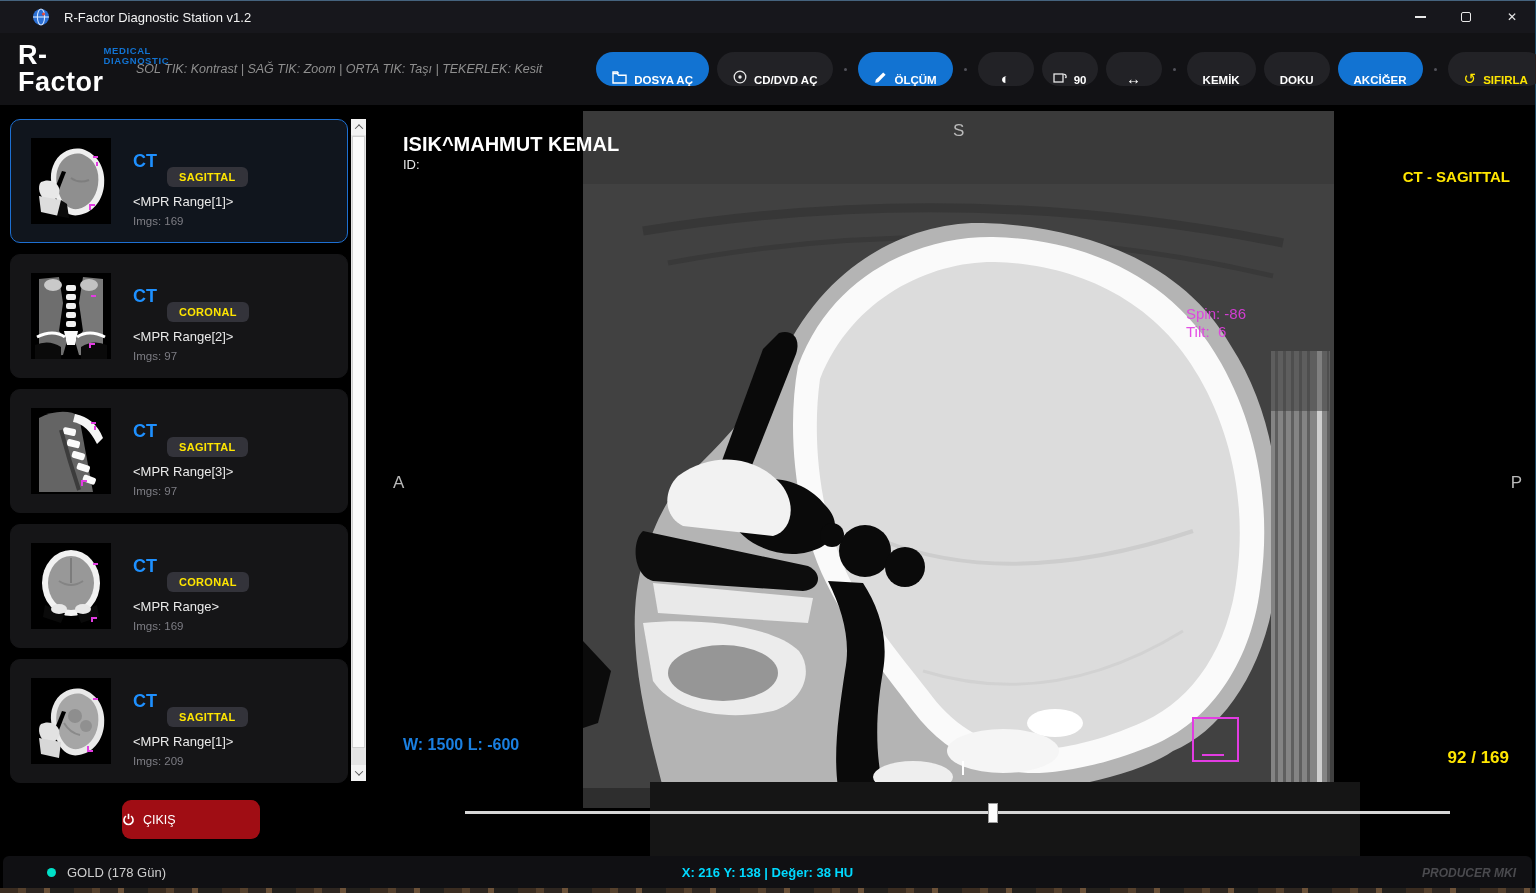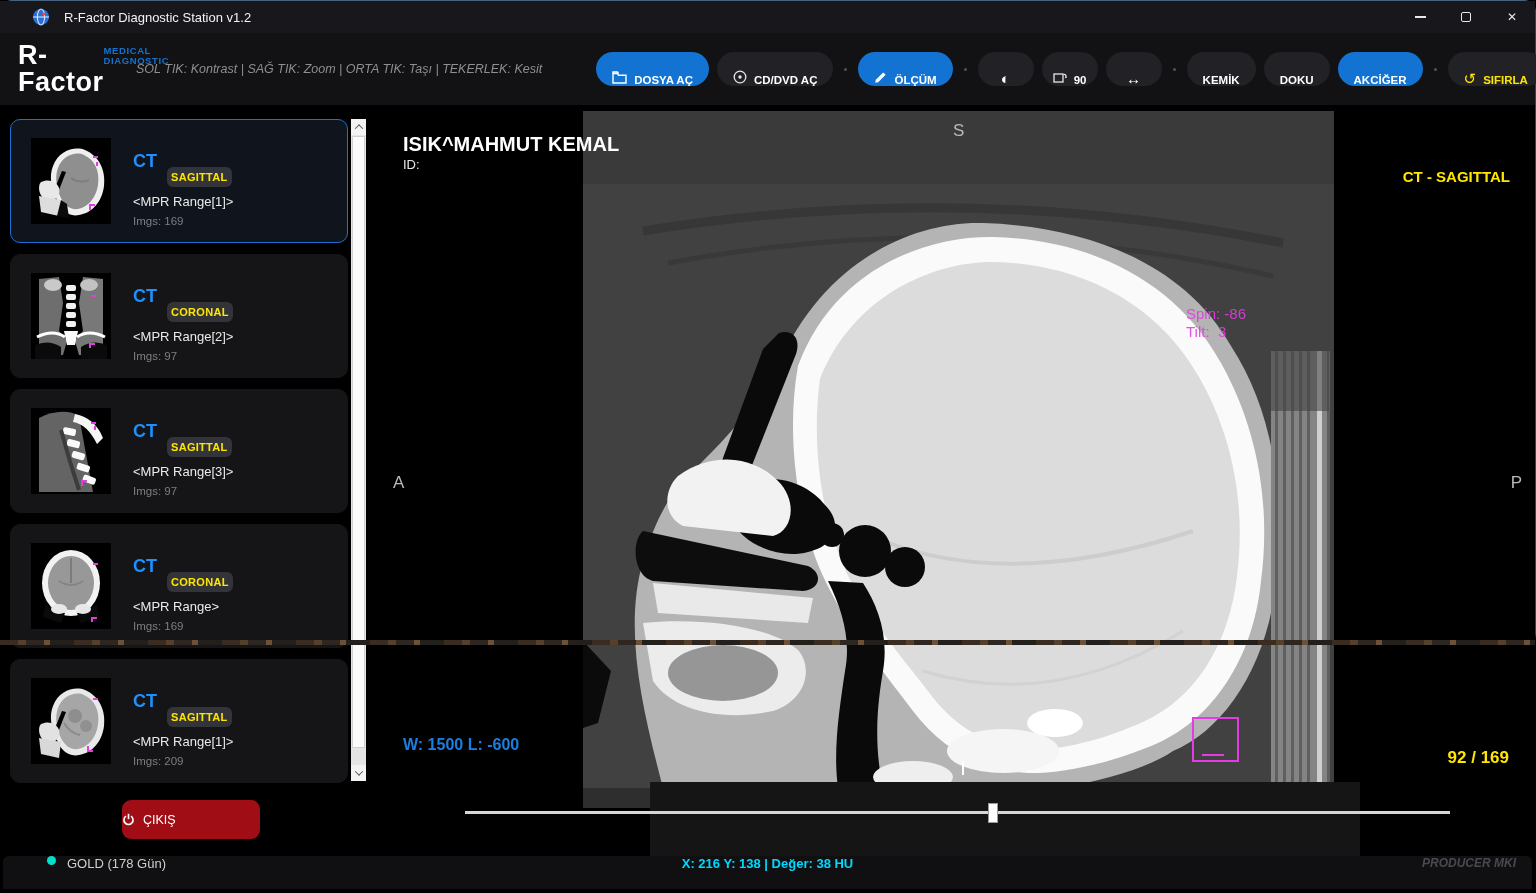--- a/index.html
+++ b/index.html
@@ -1,19 +1,19 @@
 <!DOCTYPE html>
 <html style="--accent: #1273d2; --highlight-yellow: #ffe600; --lang-active: #00e0c8; --annotation-magenta: #e23ce2; --status-cyan: #00d9ff; --exit-red: #a00d14;"><head>
 <meta charset="utf-8">
 <style>
   * { margin:0; padding:0; box-sizing:border-box; }
   html,body { width:1536px; height:893px; overflow:hidden; background:#000;
               font-family:"Liberation Sans", sans-serif; }
-  .window { position:relative; width:1536px; height:645px; background:#000;
-            border-top:1px solid #45637e; border-right:1px solid #1c4a66;border-radius:12px; }
+  .window { position:relative; width:1536px; height:893px; background:#000;
+            border-top:1px solid #45637e; border-right:1px solid #1c4a66; }
 
   
   .titlebar { height:32px; background:#17171c; display:flex; align-items:center; }
   .app-icon { width:18px; height:18px; margin-left:32px; display:inline-block; }
   .title { color:#f2f2f2; font-size:13px; margin-left:14px; }
   .win-controls { margin-left:auto; display:flex; height:32px; }
   .win-btn { width:46px; height:32px; display:flex; align-items:center; justify-content:center;
              color:#e8e8e8; font-size:12px; cursor:pointer; }
   .glyph-min { width:11px; height:1.5px; background:#e8e8e8; display:block; }
   .glyph-max { width:10px; height:10px; border:1.5px solid #e8e8e8; display:block; border-radius:2px; }
@@ -42,21 +42,21 @@
   .series-card { position:relative; width:338px; height:124px; background:#151517;
                  border:1px solid #151517; border-radius:10px; margin-bottom:11px;
                  display:flex; align-items:center; cursor:pointer; }
   .series-card.selected { border:1px solid #1d6fd1; background:#10151d; }
   .thumb { width:80px; height:86px; margin-left:20px; flex:none; }
   .thumb svg { width:80px; height:86px; display:block; }
   .meta { margin-left:22px; }
   .meta-top { display:flex; align-items:center; gap:10px; }
   .modality { color:#1e90ff; font-size:18px; font-weight:bold; }
   .plane-badge { background:#33333a; color:var(--highlight-yellow,#ffe600); font-size:11px;
-                 font-weight:bold; padding:4px 4px; border-radius:6px; letter-spacing:0.3px;margin-top:32px; }
+                 font-weight:bold; padding:4px 12px; border-radius:6px; letter-spacing:0.3px;margin-top:32px; }
   .range { color:#eaeaea; font-size:13px; margin-top:7px; }
   .imgs { color:#7d7d84; font-size:11.5px; margin-top:6px; }
 
   .scrollbar { position:absolute; right:14px; top:13px; width:15px; height:662px; background:#e4e4e4; }
   .sb-arrow { position:absolute; left:0; width:15px; height:16px; background:#f3f3f3;
               display:flex; align-items:center; justify-content:center; cursor:pointer; }
   .sb-arrow.up { top:0; } .sb-arrow.down { bottom:0; }
   .chev { width:6px; height:6px; border-left:1.6px solid #5a5a5a; border-top:1.6px solid #5a5a5a; }
   .chev.up { transform:rotate(45deg) translate(1px,1px); }
   .chev.down { transform:rotate(225deg) translate(1px,1px); }
@@ -85,21 +85,21 @@
   .roi-box { left:812px; top:611px; width:47px; height:45px; border:2px solid var(--annotation-magenta,#e23ce2); }
   .roi-box::after { content:""; position:absolute; left:8px; bottom:4px; width:22px; height:2px;
                     background:var(--annotation-magenta,#e23ce2); }
   .slider-zone { position:absolute; left:270px; top:676px; width:710px; height:74px; background:#151515; }
   .slider-track { position:absolute; left:85px; top:705px; width:985px; height:3px; background:#d6d6d6; cursor:pointer; }
   .slider-thumb { position:absolute; left:608px; top:697px; width:10px; height:20px; background:#fdfdfd;
                   border:1px solid #9a9a9a; cursor:grab; }
 
   
   .statusbar { position:absolute; left:3px; right:3px; top:855px; height:33px; background:#101013;
-               border-radius:6px 6px 0 0; display:flex; }
+               border-radius:6px 6px 0 0; display:flex; align-items:center; }
   .lic-dot { width:9px; height:9px; border-radius:50%; background:var(--lang-active,#00e0c8); margin-left:44px; }
   .lic-text { color:#cfcfcf; font-size:13px; margin-left:11px; }
   .cursor-info { position:absolute; left:50%; transform:translateX(-50%); color:var(--status-cyan,#00d9ff);
                  font-size:13px; font-weight:bold; }
   .producer { margin-left:auto; margin-right:16px; color:#4a4a4e; font-size:12px; font-weight:bold;font-style:italic; }
   .desktop-strip { position:absolute; left:0; right:0; bottom:0; height:5px;
       background:repeating-linear-gradient(90deg,#3a2c20 0 18px,#55402c 18px 26px,#2e2620 26px 44px,#6b5138 44px 50px,#23201c 50px 74px); }
 </style>
 </head>
 <body>
@@ -415,21 +415,21 @@
       </svg>
 
       <div class="ovl patient-name">ISIK^MAHMUT KEMAL</div>
       <div class="ovl patient-id">ID:</div>
       <div class="ovl series-label">CT - SAGITTAL</div>
       <div class="ovl marker marker-s">S</div>
       <div class="ovl marker marker-a">A</div>
       <div class="ovl marker marker-p">P</div>
       <div class="ovl wl-label">W: 1500 L: -600</div>
       <div class="ovl slice-counter">92 / 169</div>
-      <div class="ovl spin-tilt"><span>Spin: -86</span><br><span>Tilt:  3</span></div>
+      <div class="ovl spin-tilt"><span>Spin: -86</span><br><span>Tilt:  6</span></div>
       <div class="ovl roi-box"></div>
 
       <div class="slider-zone"></div>
       <div class="slider-track"></div>
       <div class="slider-thumb"></div>
     </section>
   </div>
 
   <div class="statusbar">
     <span class="lic-dot"></span>

